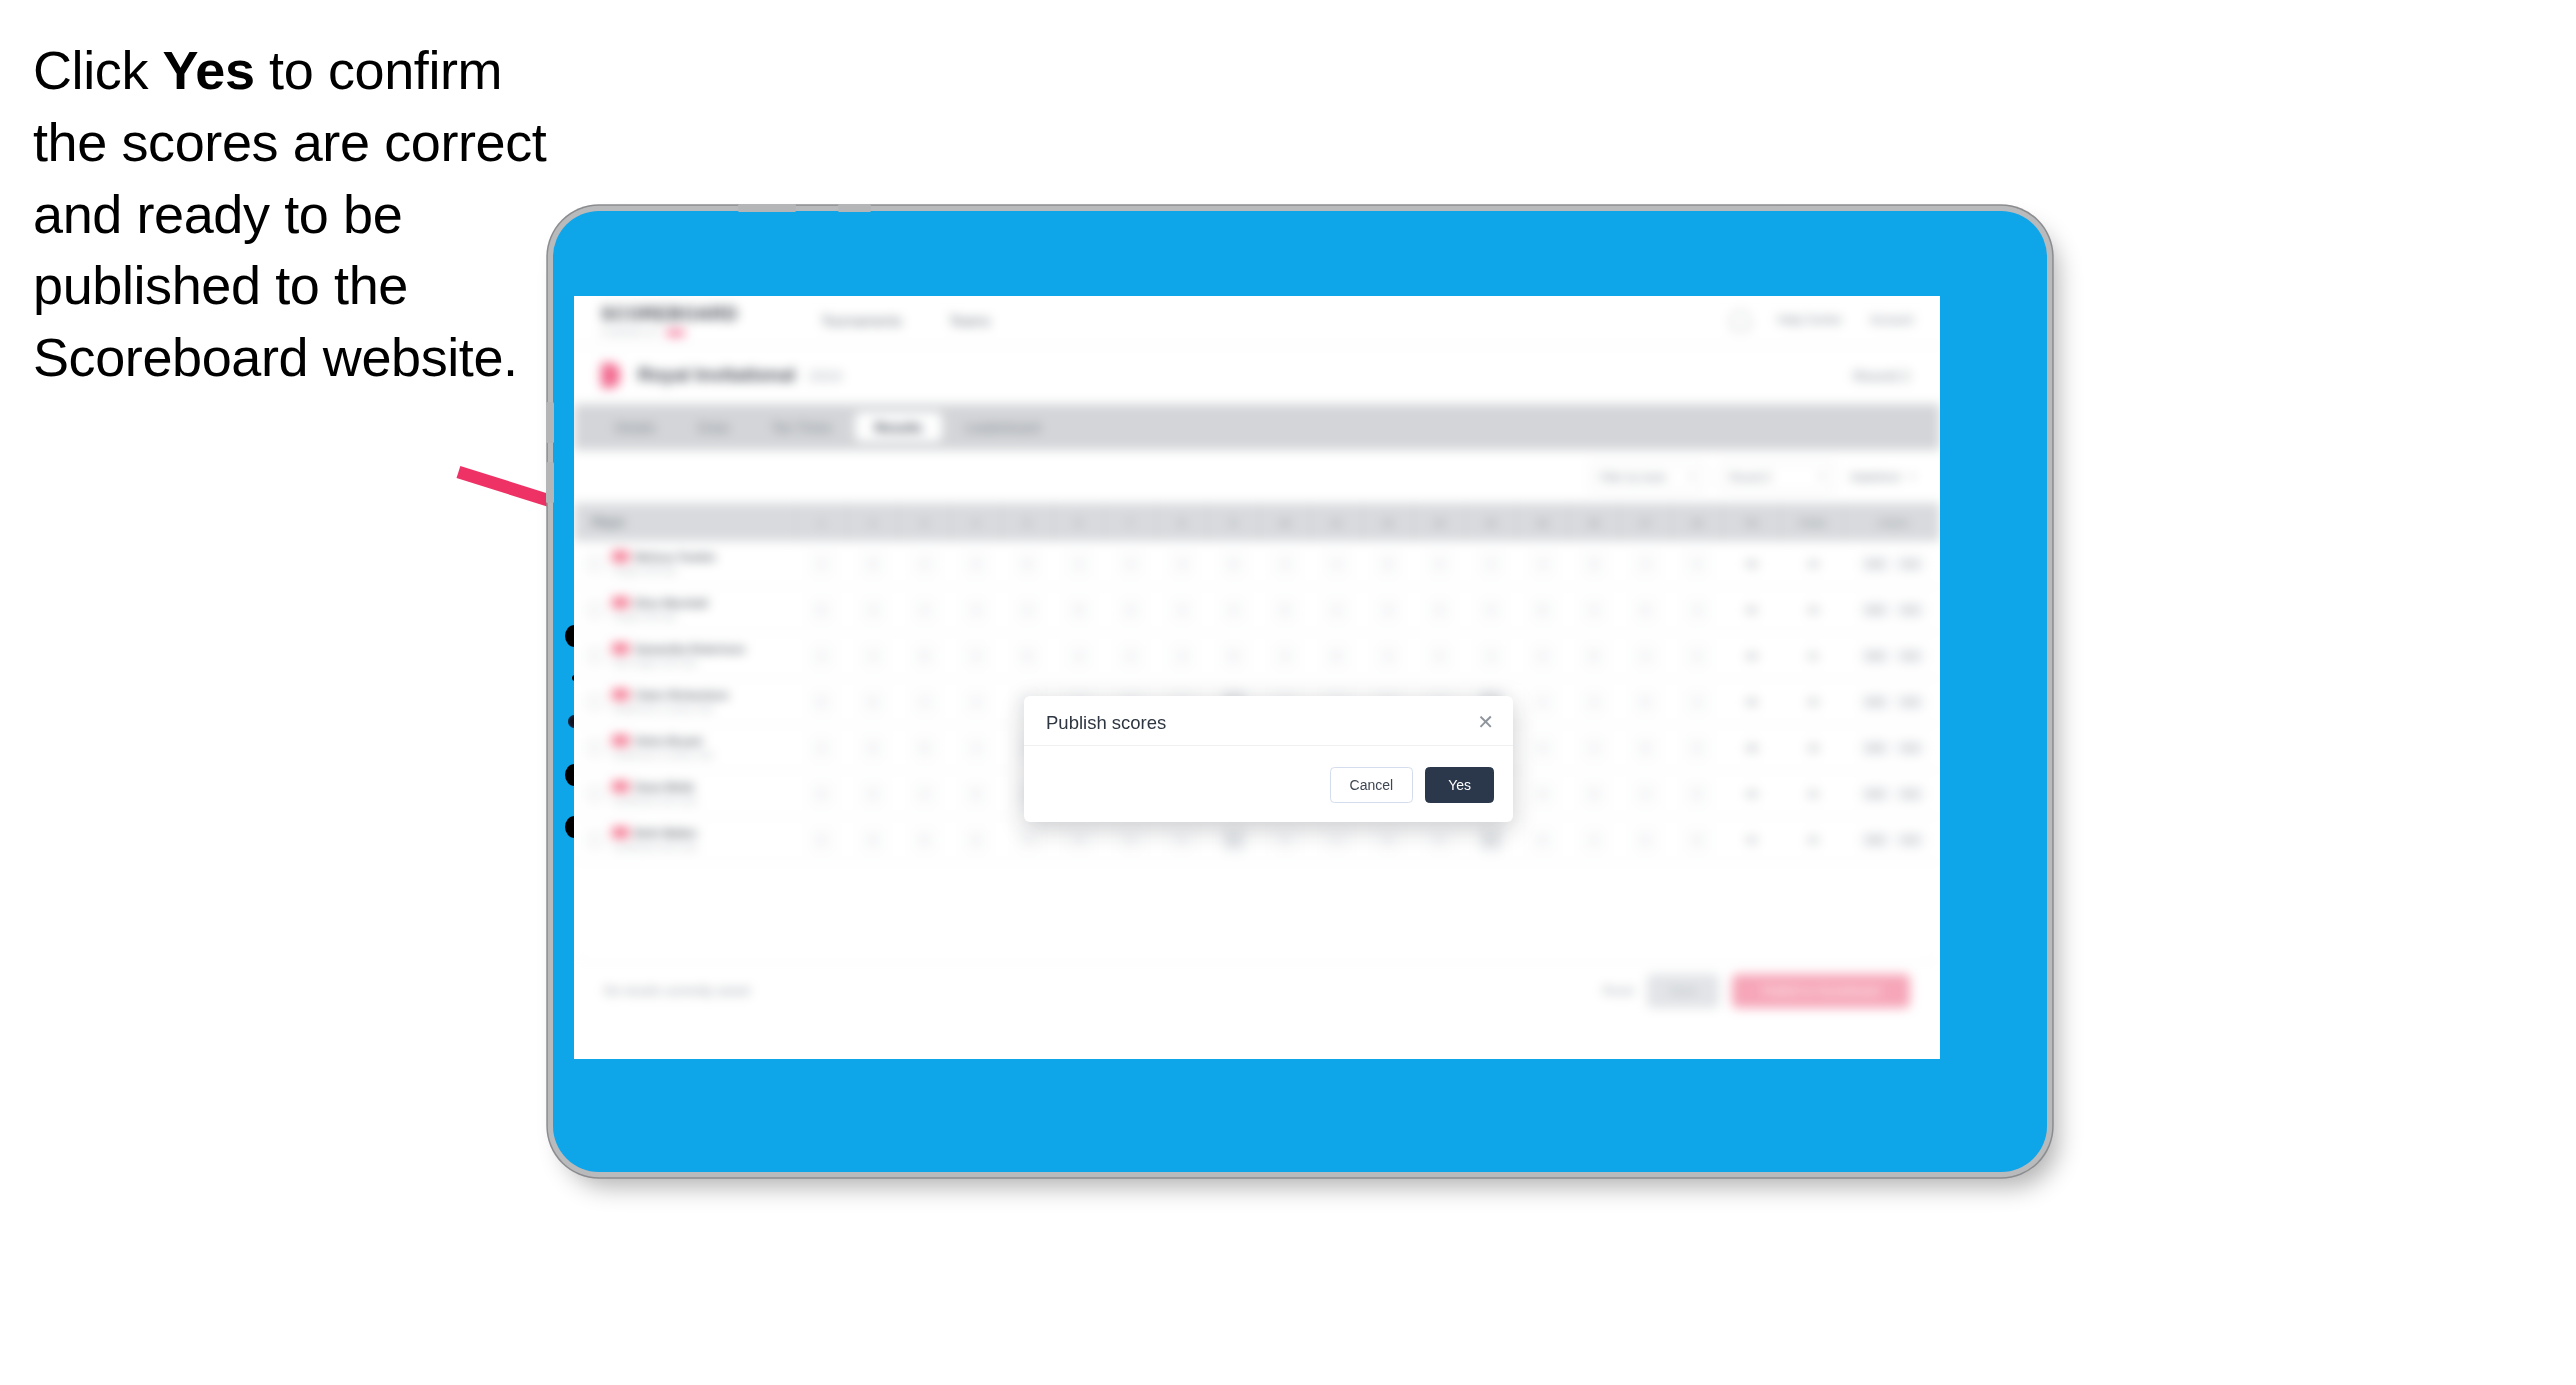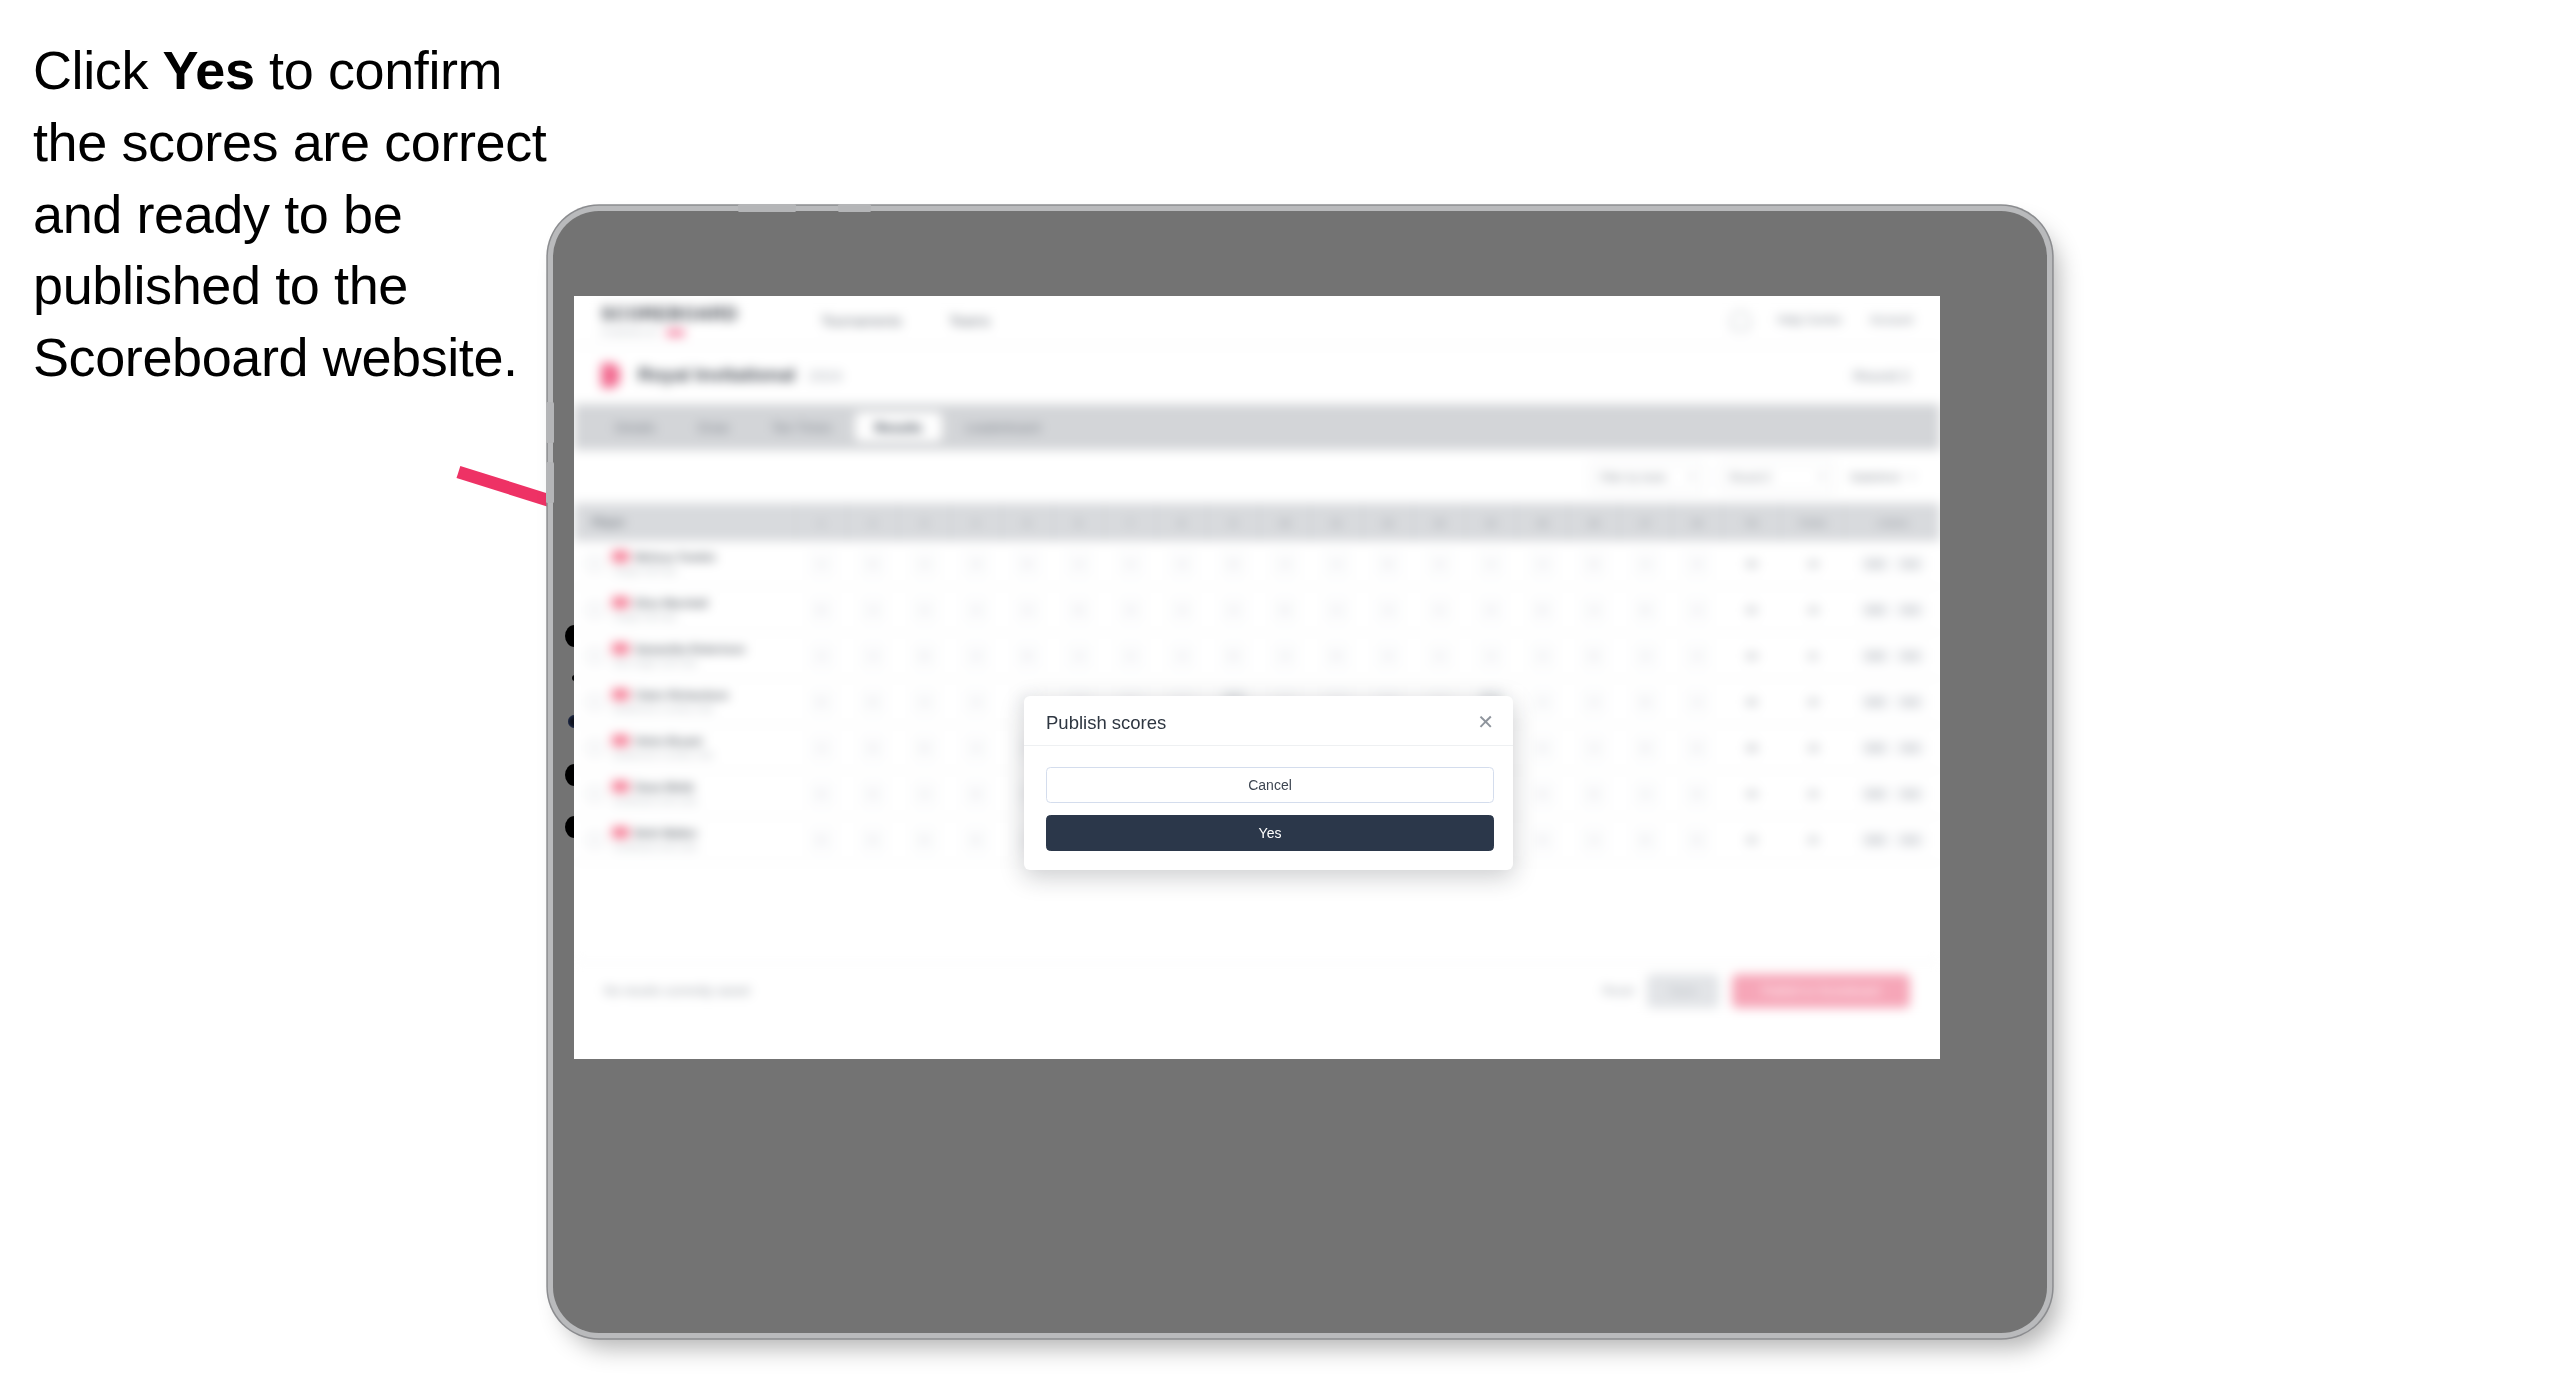--- a/index.html
+++ b/index.html
@@ -37,22 +37,22 @@
     width: 2576px; height: 1386px;
     pointer-events: none;
   }
 
   
   .device {
     position: absolute;
     left: 553px;
     top: 211px;
     width: 1494px;
-    height: 1122px;
-    background: #737373;
+    height: 961px;
+    background: #0ea5e9;
     border-radius: 46px;
     box-shadow:
       0 0 0 5.2px #b9babc,
       0 0 0 6.7px #8b8c8f,
       10.4px 15px 25px rgba(0,0,0,0.30);
   }
   
   .nub {
     position: absolute;
     background: #b4b5b7;
@@ -425,21 +425,20 @@
   .modal-body {
     padding: 18px 22px 0 22px;
     font-size: 13.3px;
     color: #6e747c;
   }
   .modal-foot {
     display: flex;
     justify-content: flex-end;
     gap: 12px;
     padding: 21px 19px 0 22px;
-    flex-direction: column;
   }
   .m-cancel {
     background: #ffffff;
     border: 0.7px solid #d4dded;
     color: #3e4652;
     border-radius: 4.4px;
     padding: 9px 19px;
     font-size: 14px;
     cursor: pointer;
   }

